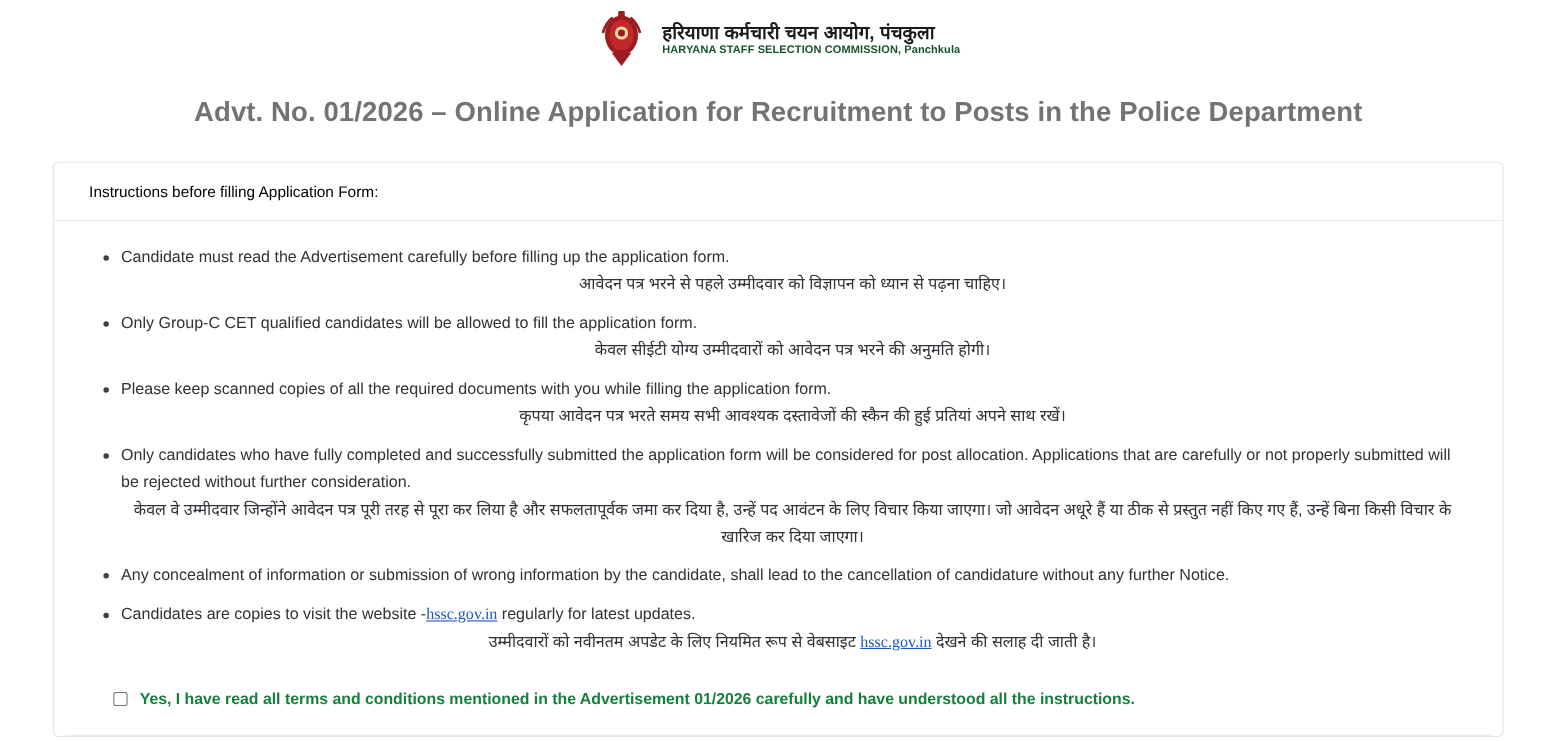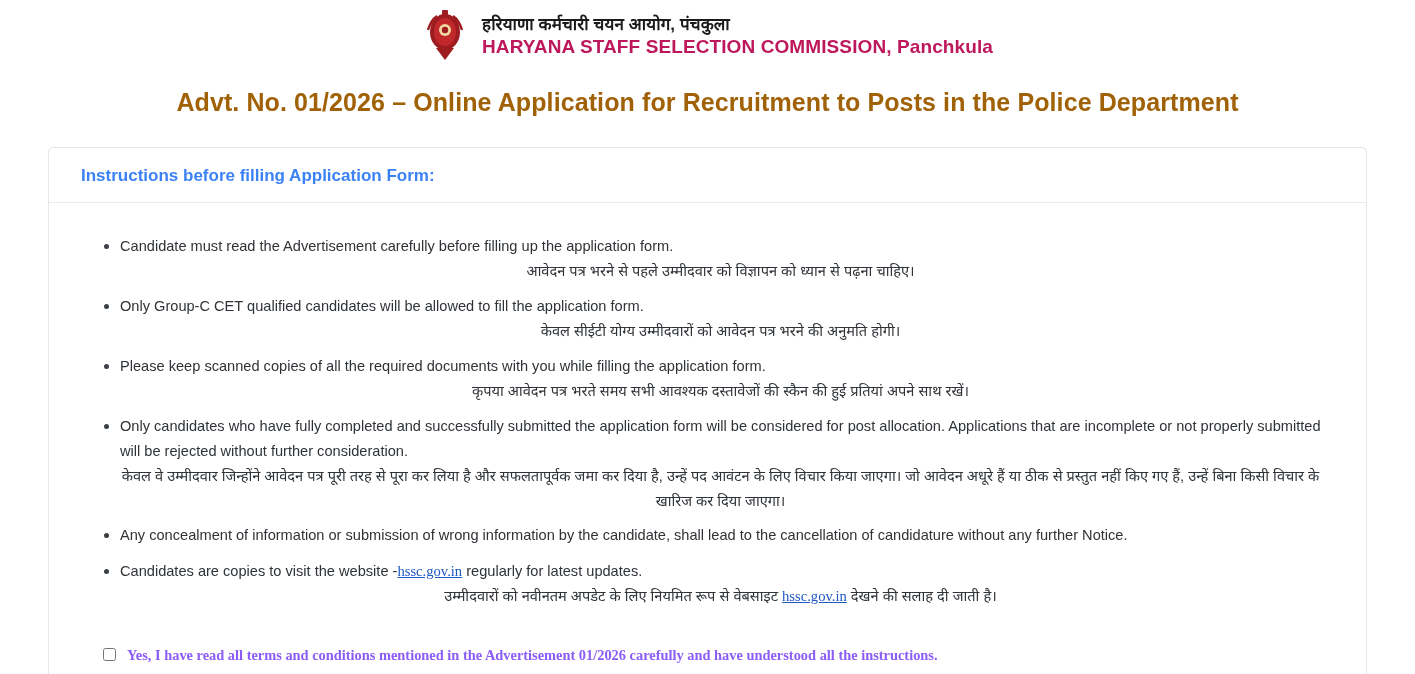--- a/index.html
+++ b/index.html
@@ -35,55 +35,55 @@
   .org-text {
     line-height: 1.25;
   }
   .org-hi {
     font-size: 17px;
     font-weight: 700;
     color: #1b1b1b;
     letter-spacing: .1px;
   }
   .org-en {
-    font-size: 19px;
-    font-weight: 700;
-    color: #be185d;
+    font-size: 10px;
+    font-weight: 700;
+    color: #14532d;
     letter-spacing: .1px;
   }
   .org-en .thin { font-weight: 600; }
   .title {
     text-align: center;
     font-size: 25px;
     font-weight: 700;
-    color: #a16207;
+    color: #737373;
     margin-top: 24px;
     letter-spacing: .1px;
   }
   
   .card {
     margin: 30px 48px 0 48px;
     border: 1px solid #e3e6ea;
     border-radius: 5px;
     background: #fff;
   }
   .card-head {
     padding: 18px 32px 16px 32px;
     border-bottom: 1px solid #e9ecef;
   }
   .card-head-title {
-    color: #3b82f6;
-    font-size: 17px;
-    font-weight: 700;
+    color: #000000;
+    font-size: 14px;
+    font-weight: 400;
   }
   .card-body {
     padding: 14px 10px 6px 10px;
   }
   ul.instructions {
-    margin: 17px;
+    margin: 7px;
     padding: 0 18px 0 44px;
     list-style: none;
   }
   ul.instructions > li {
     position: relative;
     margin-bottom: 10px;
     font-size: 14.6px;
     line-height: 1.72;
     color: #2f3337;
   }
@@ -120,23 +120,22 @@
   }
   .consent input[type=checkbox] {
     width: 13px;
     height: 13px;
     margin: 3px 0 0 0;
     flex: none;
   }
   .consent-label {
     font-size: 14.4px;
     font-weight: 700;
-    color: #8b5cf6;
+    color: #15803d;
     line-height: 1.5;
-    font-family: Liberation Serif, serif;
   }
 </style>
 </head>
 <body>
 
 <div class="page">
 
   <div class="header">
     <div class="emblem">
       <svg width="46" height="56" viewBox="0 0 46 56" xmlns="http://www.w3.org/2000/svg">
@@ -176,21 +175,21 @@
           <span>Only Group-C CET qualified candidates will be allowed to fill the application form.</span>
           <span class="hi">केवल सीईटी योग्य उम्मीदवारों को आवेदन पत्र भरने की अनुमति होगी।</span>
         </li>
 
         <li>
           <span>Please keep scanned copies of all the required documents with you while filling the application form.</span>
           <span class="hi">कृपया आवेदन पत्र भरते समय सभी आवश्यक दस्तावेजों की स्कैन की हुई प्रतियां अपने साथ रखें।</span>
         </li>
 
         <li>
-          <span>Only candidates who have fully completed and successfully submitted the application form will be considered for post allocation. Applications that are incomplete or not properly submitted will be rejected without further consideration.</span>
+          <span>Only candidates who have fully completed and successfully submitted the application form will be considered for post allocation. Applications that are carefully or not properly submitted will be rejected without further consideration.</span>
           <span class="hi">केवल वे उम्मीदवार जिन्होंने आवेदन पत्र पूरी तरह से पूरा कर लिया है और सफलतापूर्वक जमा कर दिया है, उन्हें पद आवंटन के लिए विचार किया जाएगा। जो आवेदन अधूरे हैं या ठीक से प्रस्तुत नहीं किए गए हैं, उन्हें बिना किसी विचार के खारिज कर दिया जाएगा।</span>
         </li>
 
         <li>
           <span>Any concealment of information or submission of wrong information by the candidate, shall lead to the cancellation of candidature without any further Notice.</span>
         </li>
 
         <li>
           <span>Candidates are copies to visit the website -</span><a class="link" href="#">hssc.gov.in</a><span> regularly for latest updates.</span>
           <span class="hi"><span>उम्मीदवारों को नवीनतम अपडेट के लिए नियमित रूप से वेबसाइट </span><a class="link" href="#">hssc.gov.in</a><span> देखने की सलाह दी जाती है।</span></span>

